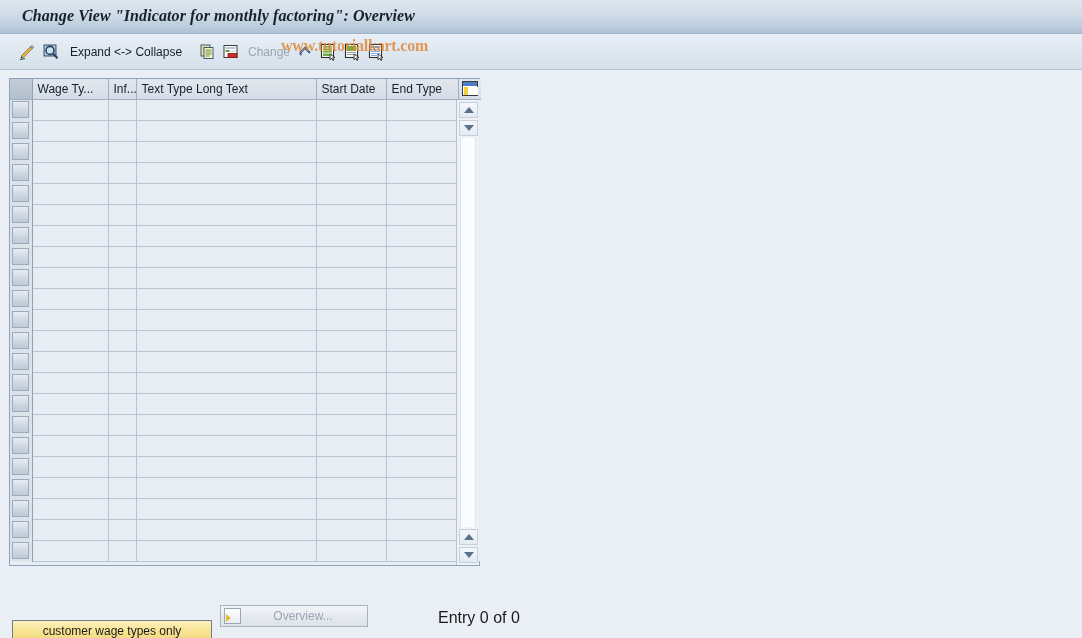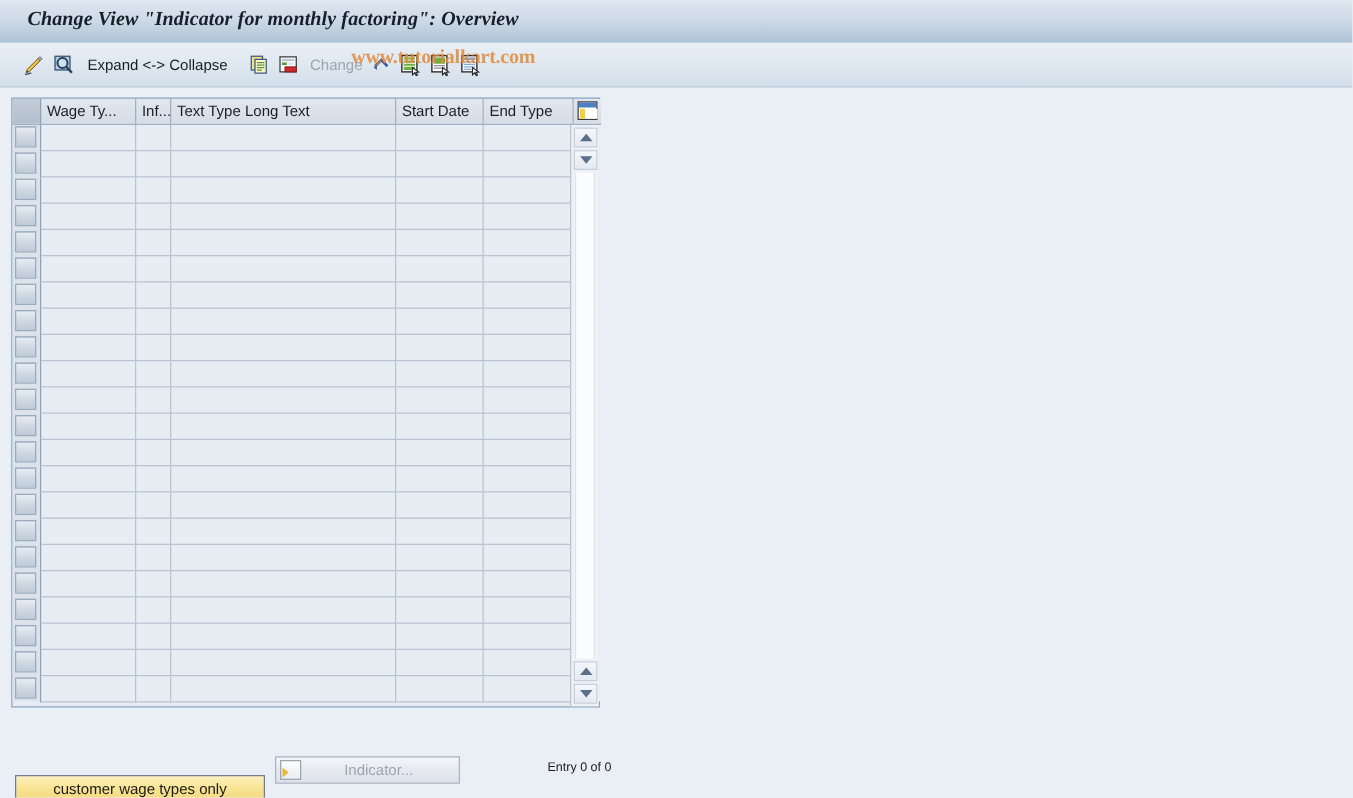--- a/index.html
+++ b/index.html
@@ -274,21 +274,21 @@
     left: 1px; top: 5px;
     width: 0; height: 0;
     border-top: 4px solid transparent;
     border-bottom: 4px solid transparent;
     border-left: 5px solid #e8b93a;
   }
   .entry-text {
     position: absolute;
     left: 438px;
     top: 9px;
-    font-size: 10px;
+    font-size: 16px;
     color: #1a1a1a;
     white-space: nowrap;
   }
 
   
   .ic { position: relative; display: inline-block; }
 
   .ic-pencil { width: 18px; height: 18px; }
   .ic-zoom   { width: 18px; height: 18px; }
   .ic-copy   { width: 18px; height: 18px; }
@@ -697,17 +697,17 @@
       <span class="arr arr-down"></span>
     </div>
   </div>
 </div>
 
 <div class="btnbar">
   <div class="btn btn-yellow">customer wage types only</div>
 
   <div class="btn btn-position">
     <span class="pos-icon"></span>
-    <span>Indicator...</span>
+    <span>Overview...</span>
   </div>
 
   <div class="entry-text">Entry 0 of 0</div>
 </div>
 
 </body></html>

